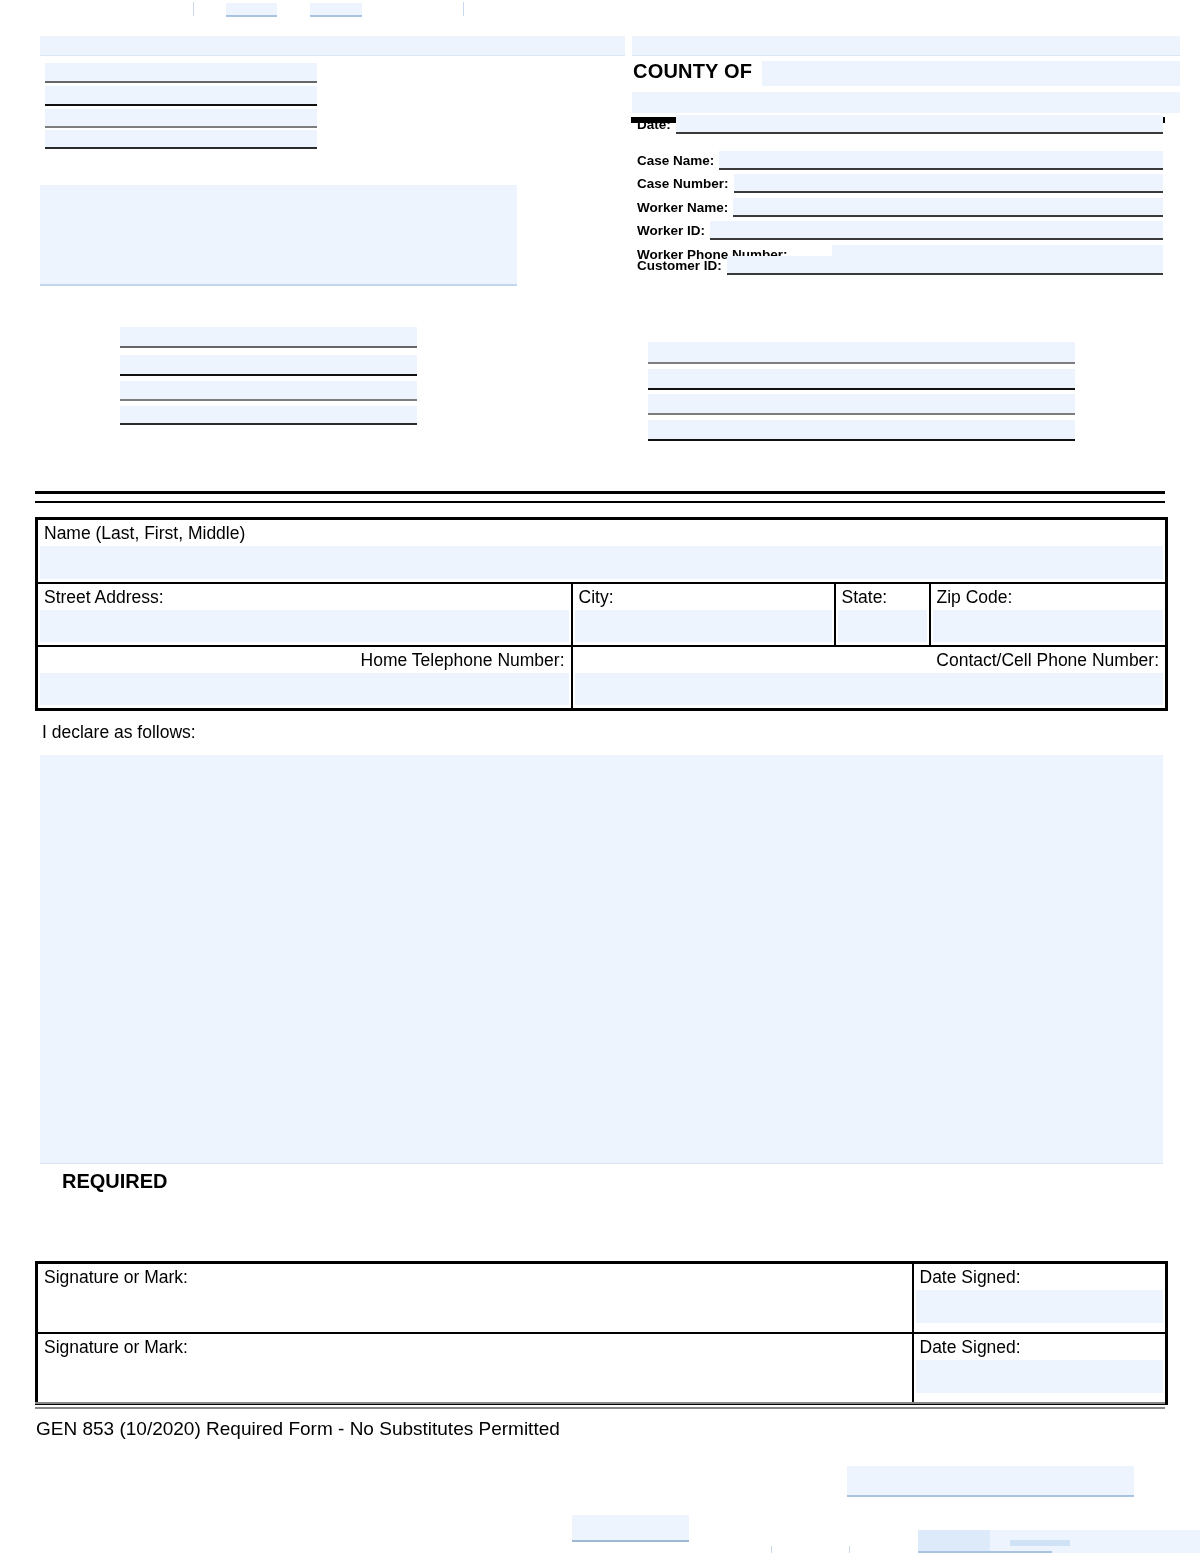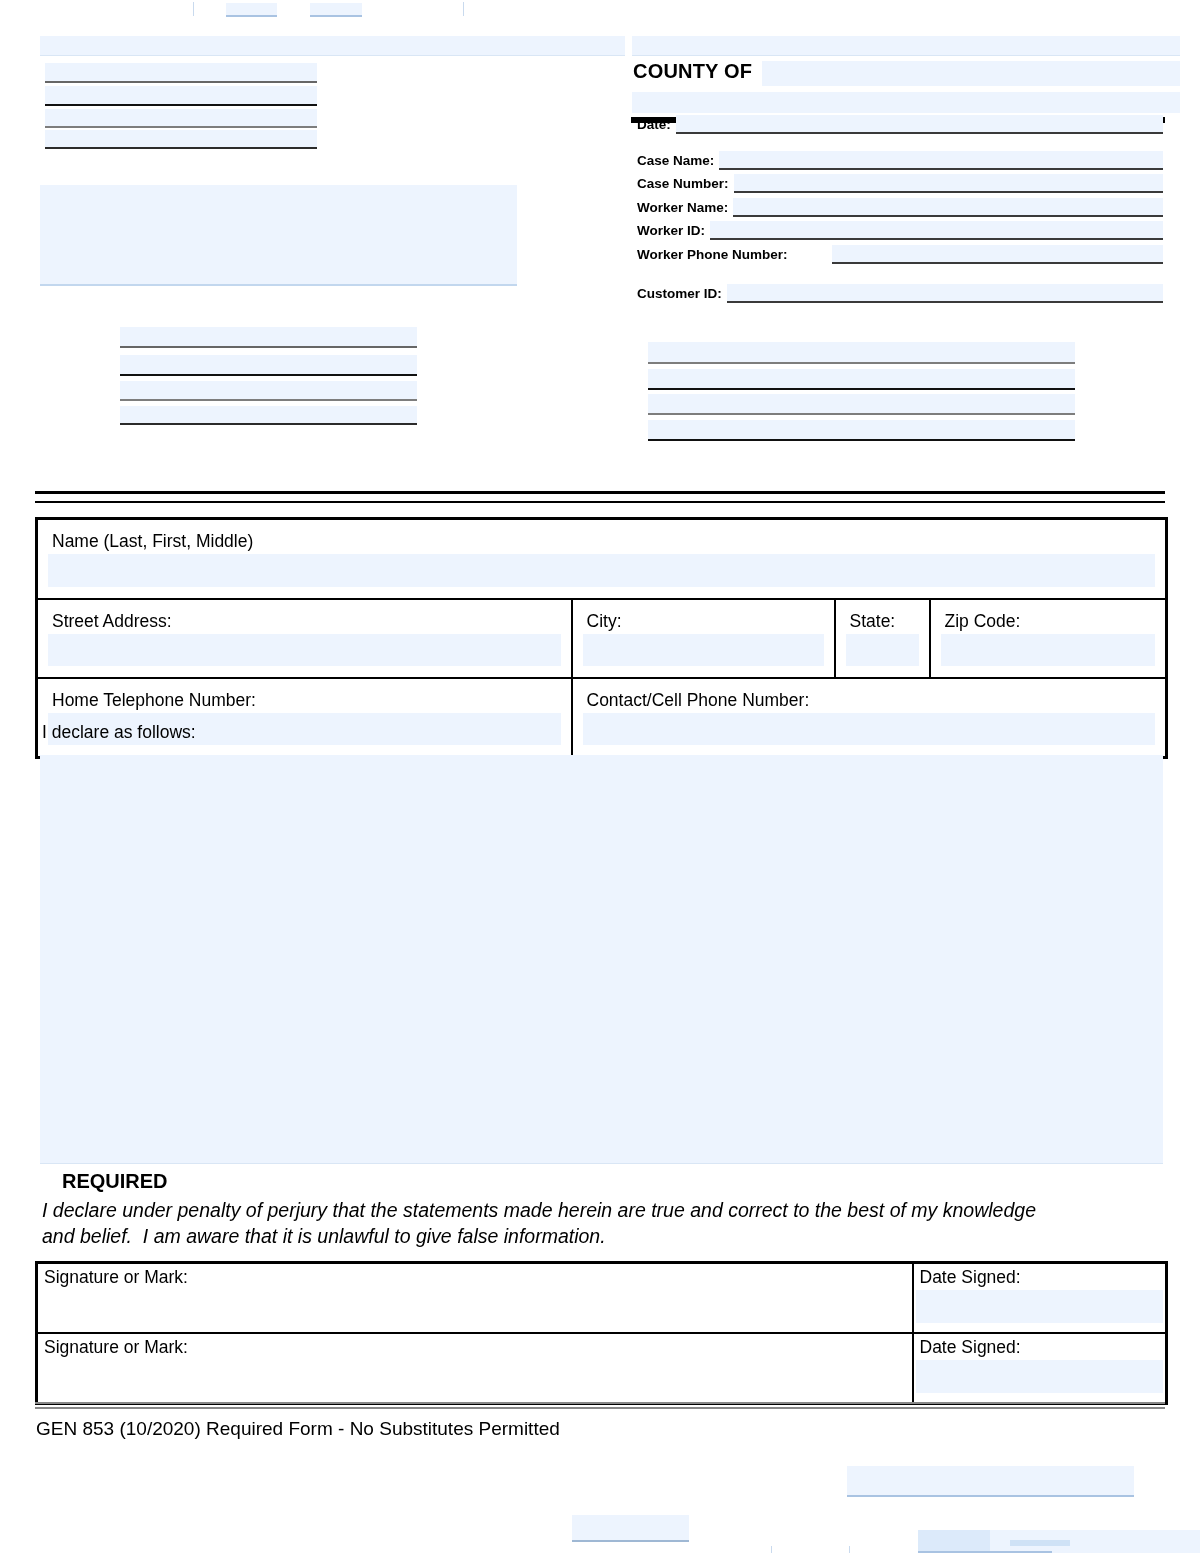--- a/index.html
+++ b/index.html
@@ -34,21 +34,21 @@
   .crow .lbl{font-size:13.5px;font-weight:bold;line-height:19px;white-space:nowrap;}
   .crow .inp{flex:1;margin-left:5px;background:#EDF4FE;border-bottom:2px solid #3a3a3a;}
 
   
   .rule{left:35px;width:1130px;background:#000;}
   .grule{left:35px;width:1130px;background:#888;}
 
   
   table.ctab{position:absolute;left:35px;top:517px;width:1130px;border-collapse:collapse;table-layout:fixed;}
   table.ctab{border:3px solid #000;}
-  table.ctab td{border:2px solid #000;padding:8px;vertical-align:top;}
+  table.ctab td{border:2px solid #000;padding:0;vertical-align:top;}
   table.ctab .lbl{font-size:17.5px;line-height:22px;padding:2px 6px 0 6px;}
   .cell-inp{background:#EDF4FE;margin:2px 2px 3px 2px;}
   .h34{height:33px;}
   .h32{height:32px;}
 
   
   .plain17{font-size:17.5px;}
   .required{font-size:20px;font-weight:bold;margin-left:20px;}
   .perjury{font-size:19.5px;font-style:italic;line-height:1.33;white-space:pre-wrap;}
 
@@ -101,21 +101,21 @@
     <div class="inp"></div>
   </div>
   <div class="abs crow" style="top:221px;justify-content:center;">
     <span class="lbl">Worker ID:</span>
     <div class="inp"></div>
   </div>
   <div class="abs crow" style="top:245px;gap:39px;">
     <span class="lbl">Worker Phone Number:</span>
     <div class="inp"></div>
   </div>
-  <div class="abs crow" style="top:284px;">
+  <div class="abs crow" style="top:256px;">
     <span class="lbl">Customer ID:</span>
     <div class="inp"></div>
   </div>
 
   <div class="abs fill" style="left:40px;top:185px;width:477px;height:99px;border-bottom:2px solid #C2D7EE;"></div>
 
   <div class="abs blank ul-gray" style="left:120px;top:327px;width:297px;height:19px;"></div>
   <div class="abs blank ul-black" style="left:120px;top:355px;width:297px;height:19px;"></div>
   <div class="abs blank ul-gray2" style="left:120px;top:381px;width:297px;height:18px;"></div>
   <div class="abs blank ul-dark" style="left:120px;top:406px;width:297px;height:17px;"></div>
@@ -153,38 +153,37 @@
       </td>
       <td>
         <div class="lbl">State:</div>
         <div class="cell-inp h32"></div>
       </td>
       <td>
         <div class="lbl">Zip Code:</div>
         <div class="cell-inp h32"></div>
       </td>
     </tr>
-    <tr style="height:62px;">
+    <tr style="height:62px;text-align:right;">
       <td>
         <div class="lbl">Home Telephone Number:</div>
         <div class="cell-inp h32"></div>
       </td>
       <td colspan="3">
         <div class="lbl">Contact/Cell Phone Number:</div>
         <div class="cell-inp h32"></div>
       </td>
     </tr>
   </tbody>
     </table>
 
   <div class="abs plain17" style="left:42px;top:722px;">I declare as follows:</div>
   <div class="abs fill" style="left:40px;top:755px;width:1123px;height:408px;border-bottom:1px solid #D9E6F5;"></div>
 
   <div class="abs required" style="left:42px;top:1170px;">REQUIRED</div>
-  <div class="abs perjury" style="left:42px;top:1198px;width:1012px;">I declare under penalty of perjury that the statements made herein are true and correct to the best of my knowledge and belief.  I am aware that it is unlawful to give false information.</div>
 
   <table class="stab">
     <colgroup>
         <col style="width:876px">
         <col style="width:254px">
       </colgroup>
     <tbody>
         <tr>
       <td>
         <div class="lbl">Signature or Mark:</div>

